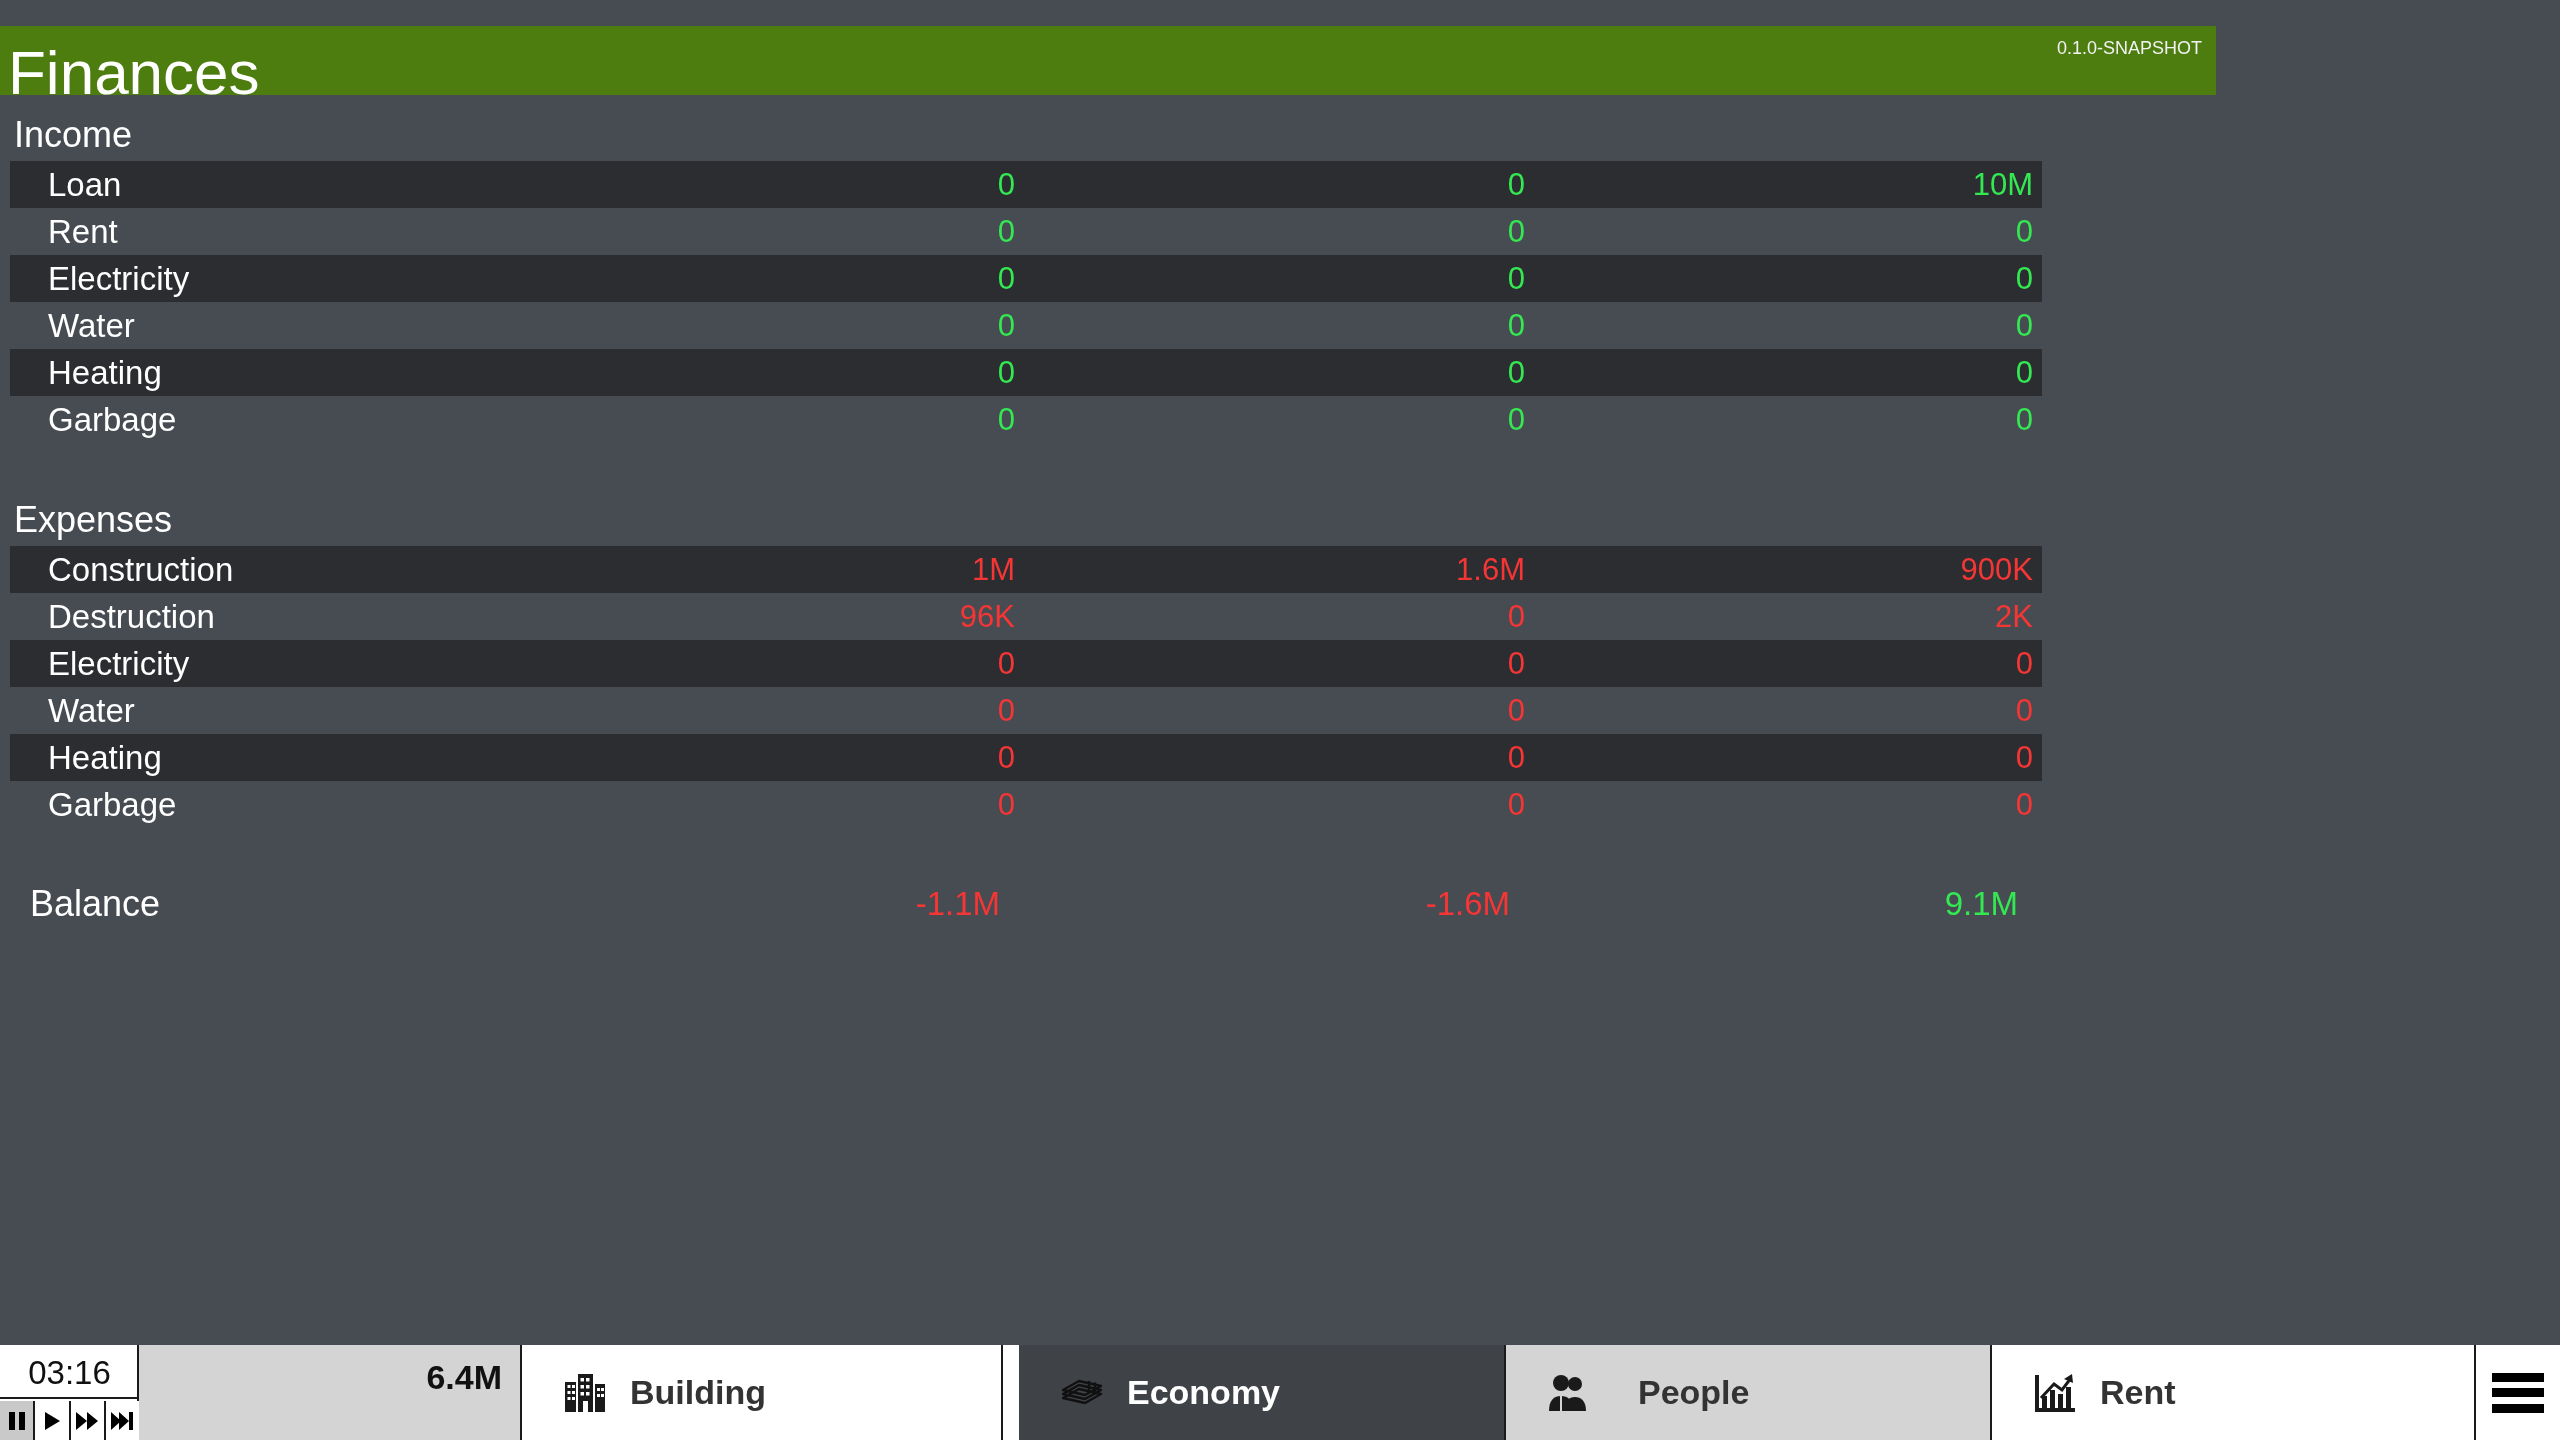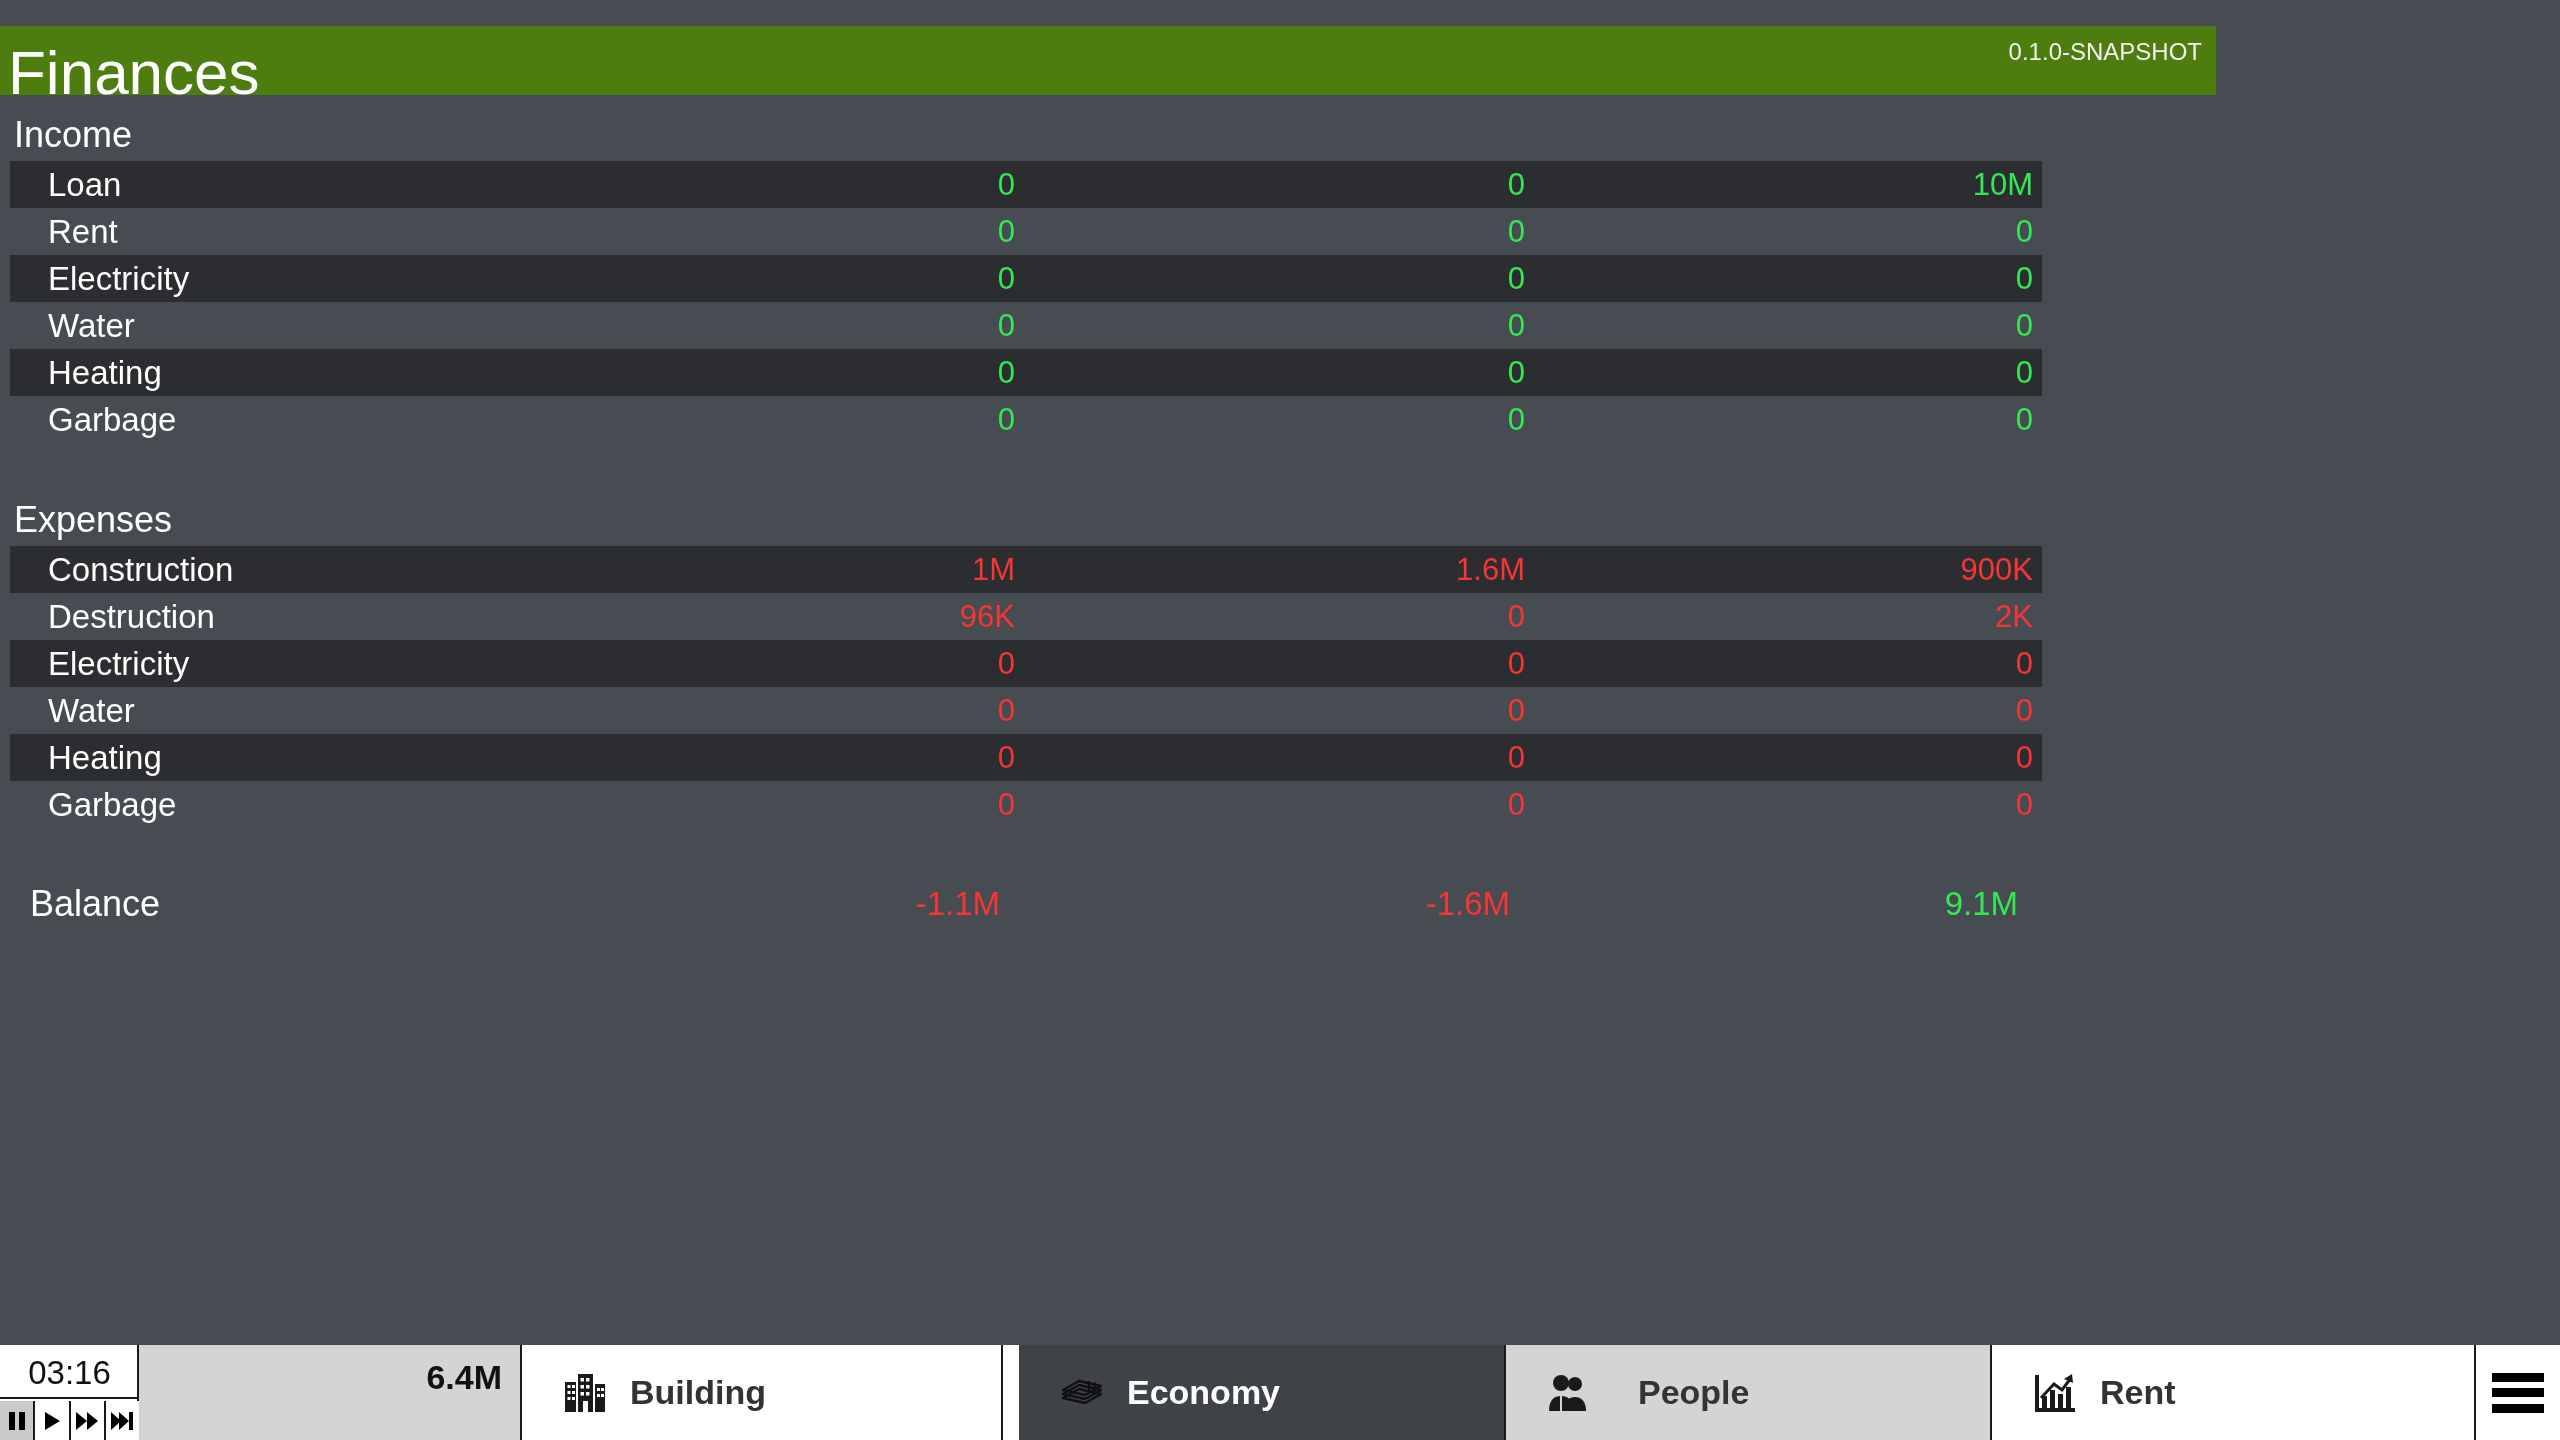--- a/index.html
+++ b/index.html
@@ -37,21 +37,21 @@
     font-weight: 300;
     color: #ffffff;
     letter-spacing: 0px;
     line-height: 78px;
     white-space: nowrap;
   }
   .titlebar-version {
     position: absolute;
     right: 14px;
     top: 12px;
-    font-size: 24px;
+    font-size: 18px;
     font-weight: 400;
     color: #f2f2f2;
     white-space: nowrap;
   }
 
   
   .content {
     position: absolute;
     top: 95px;
     left: 0;

